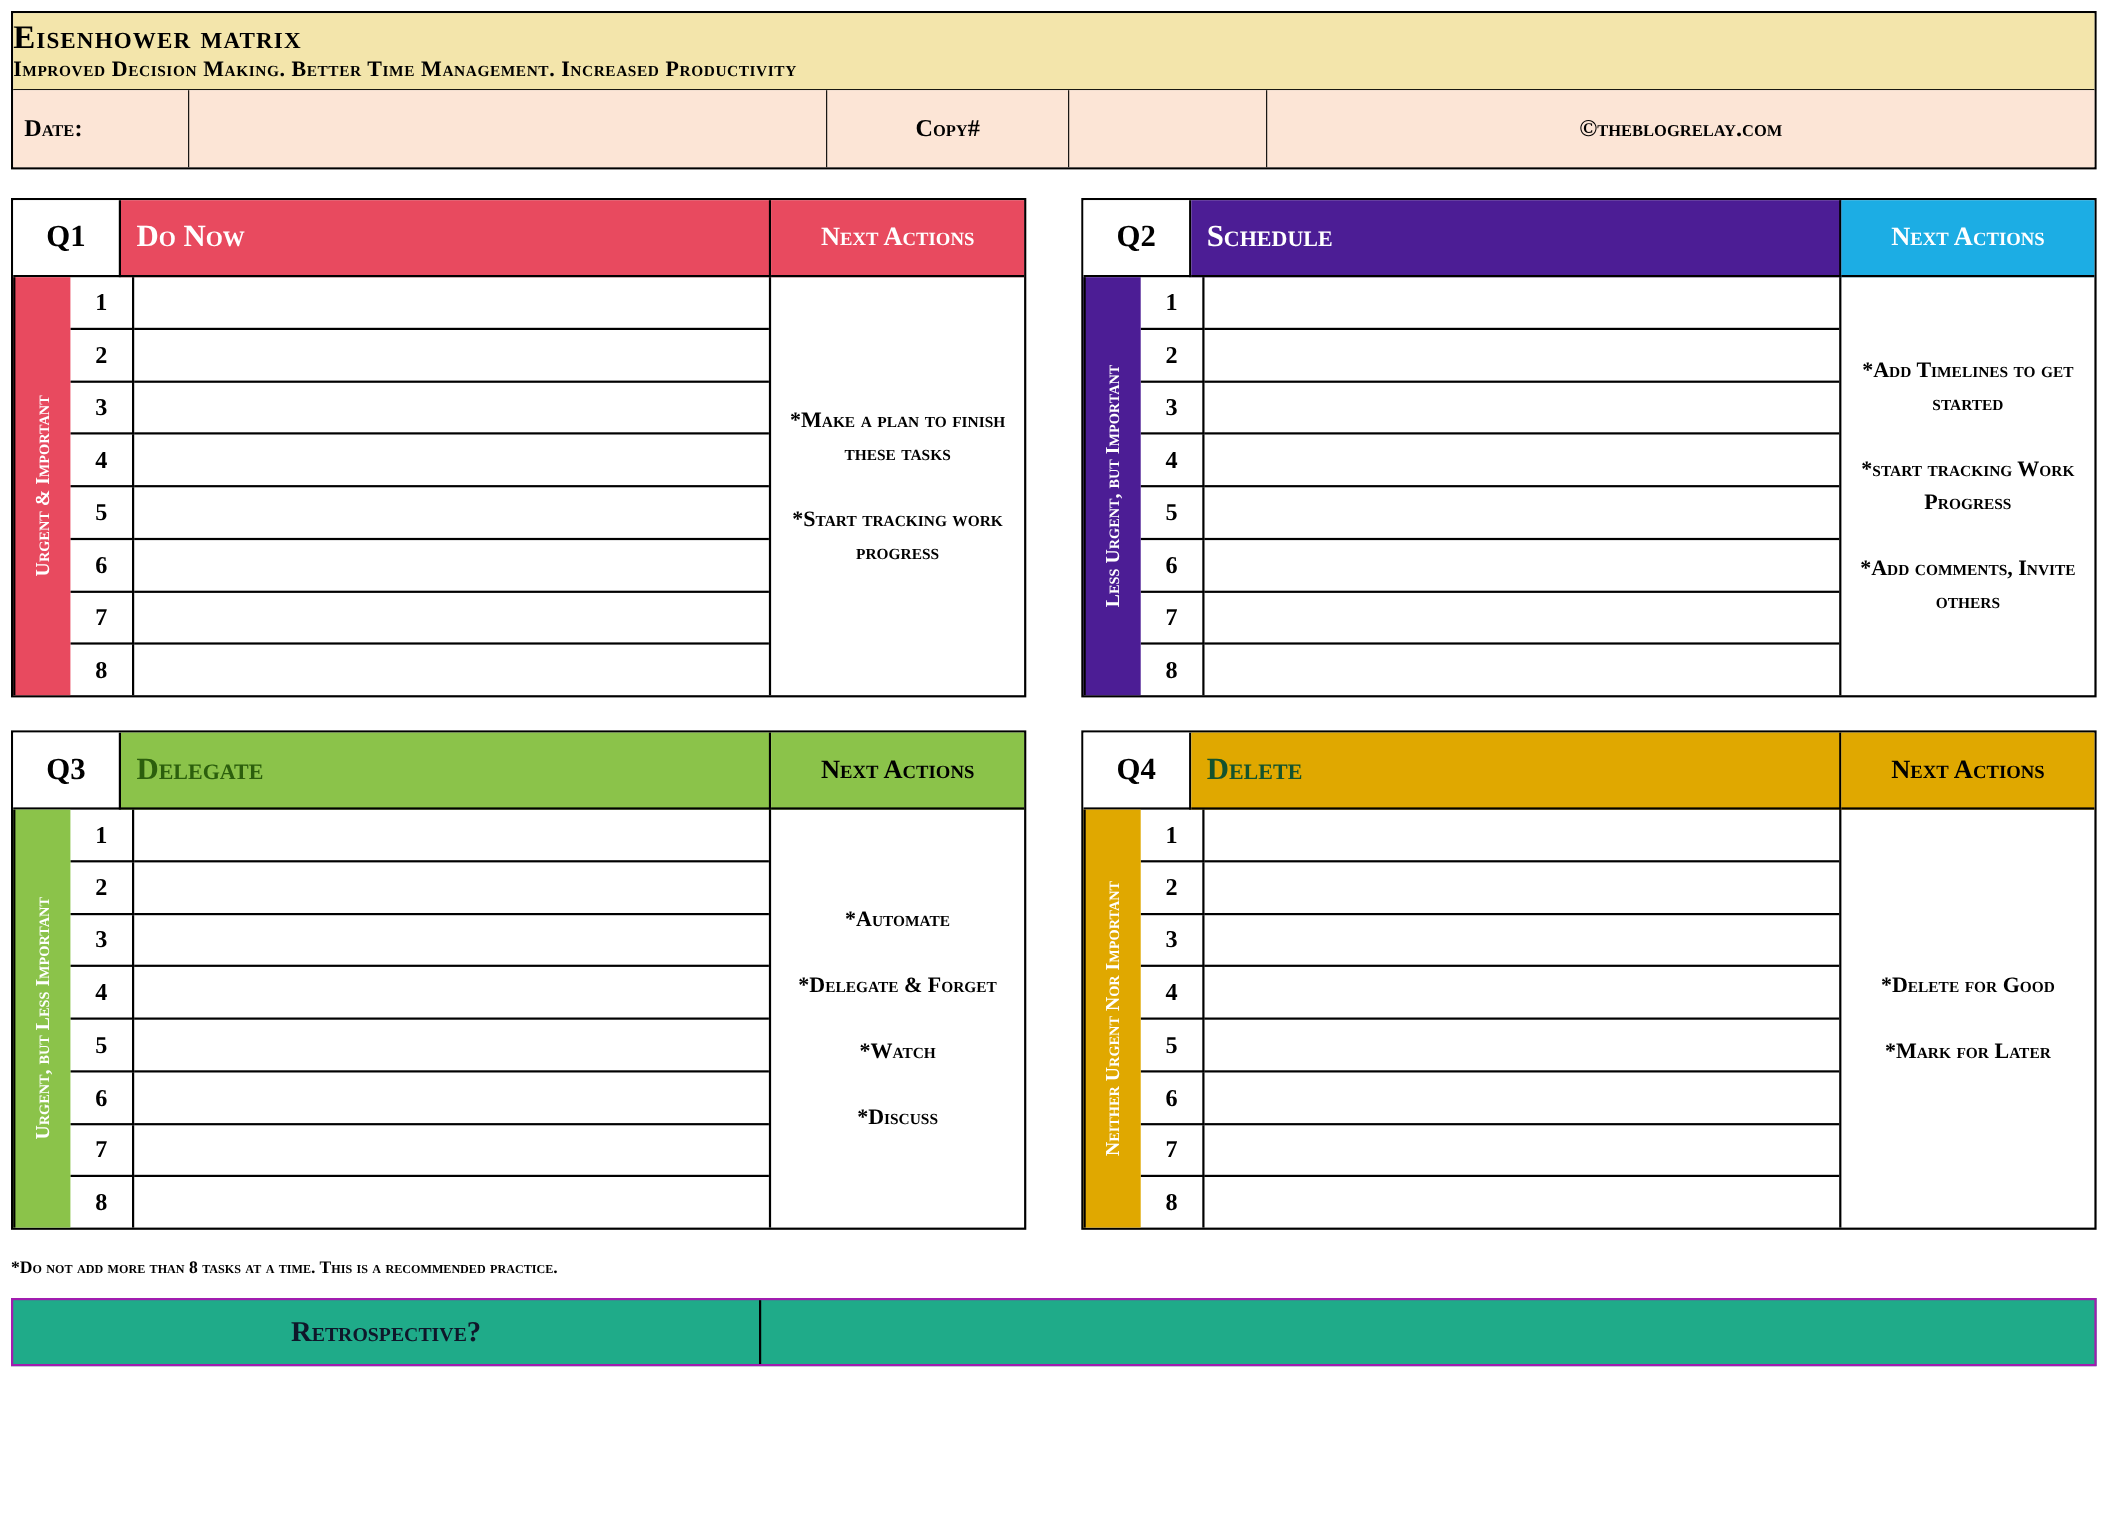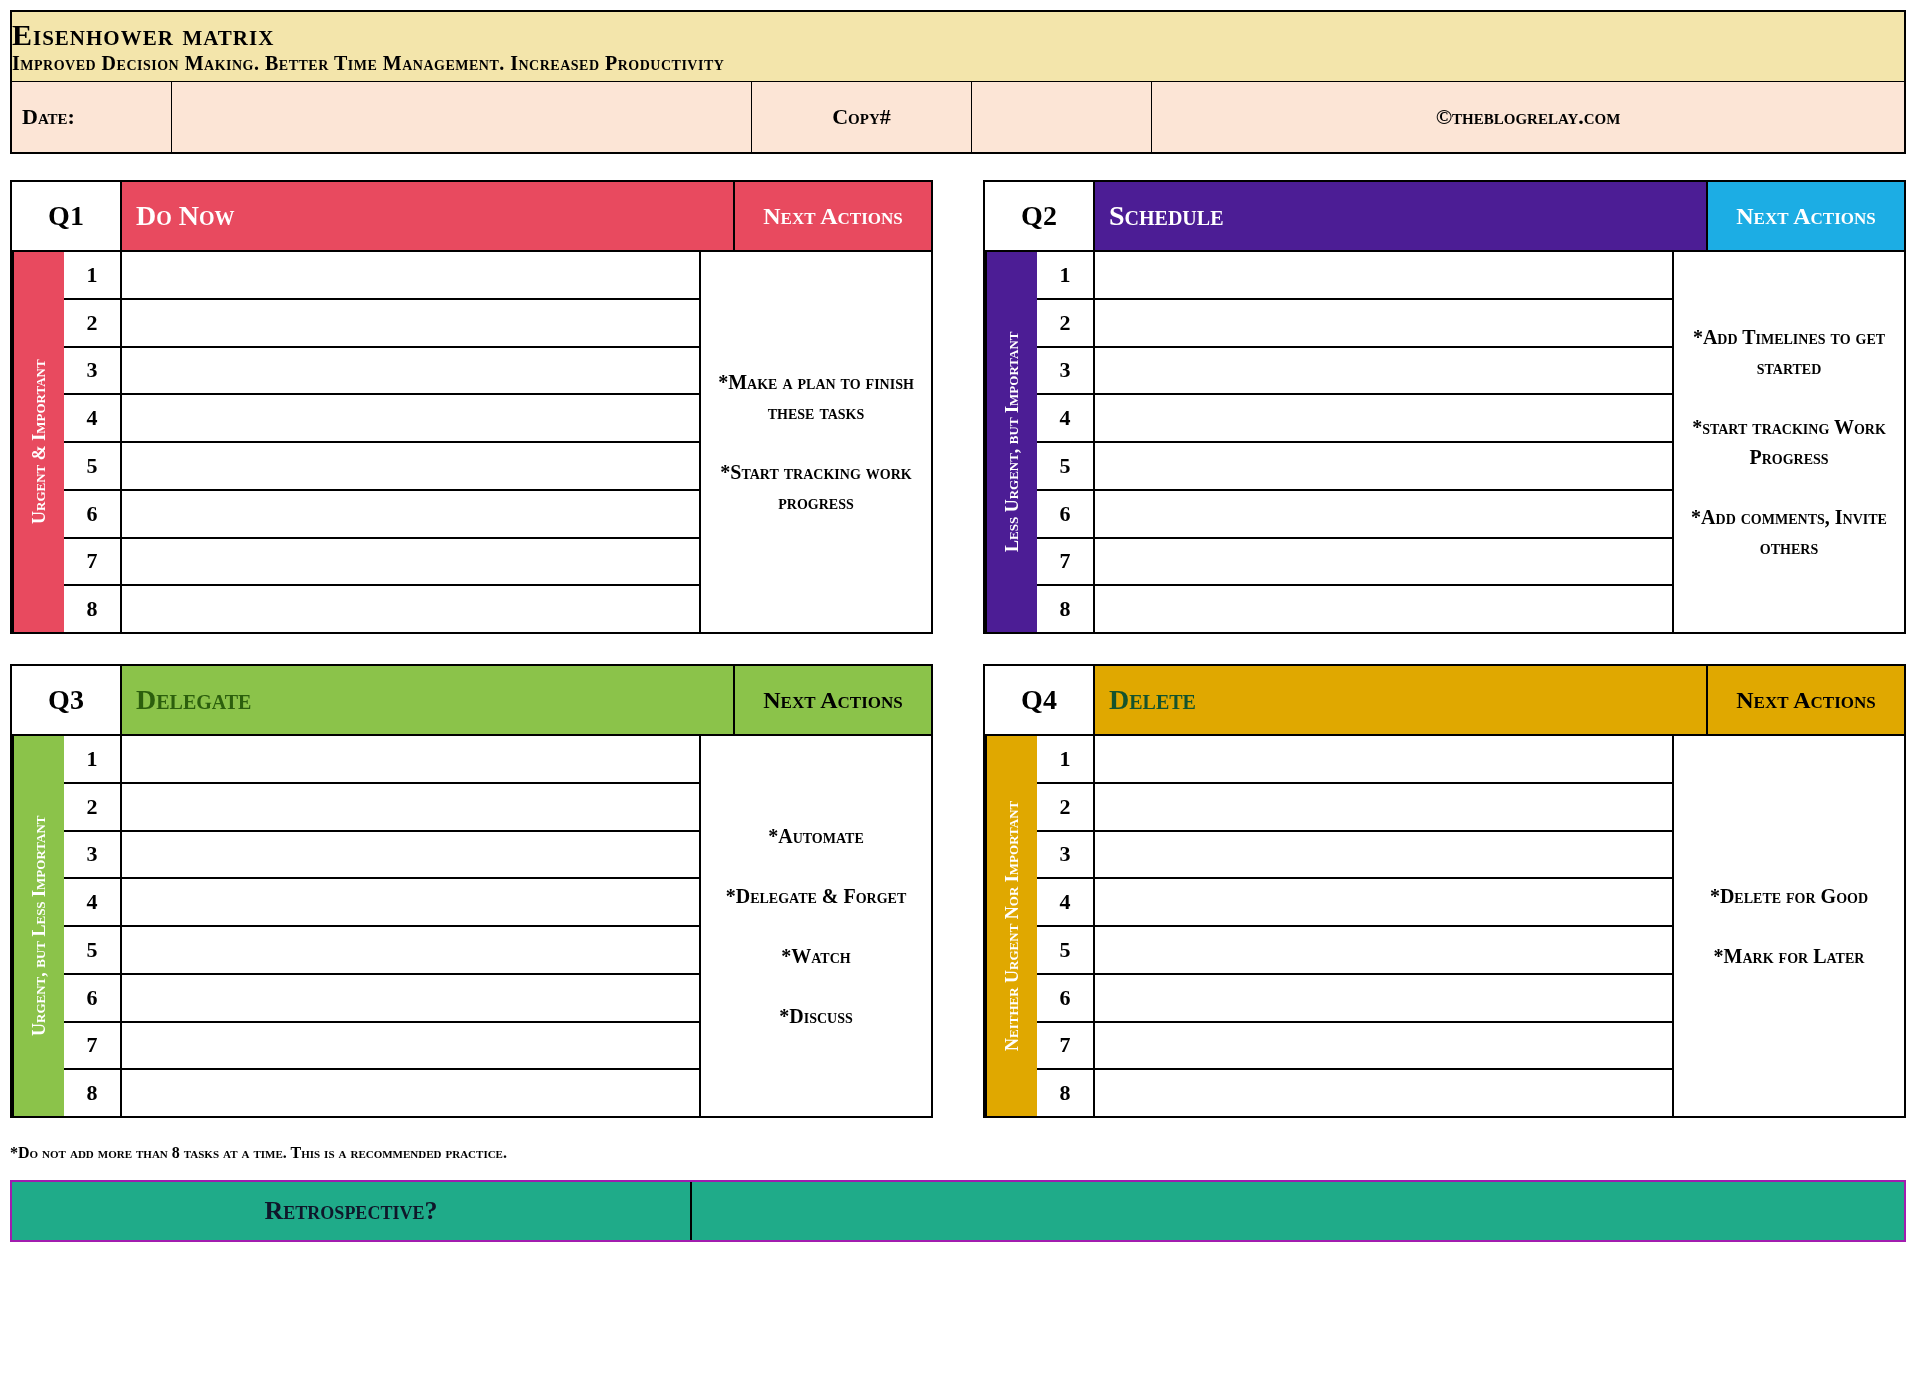--- a/index.html
+++ b/index.html
@@ -58,21 +58,21 @@
     margin-top: 26px;
   }
   .quad {
     border: 2px solid #000;
   }
   .quad-head {
     display: flex;
     height: 70px;
   }
   .q-id {
-    width: 110px;
+    width: 98px;
     border-right: 2px solid #000;
     border-bottom: 2px solid #000;
     display: flex;
     align-items: center;
     justify-content: center;
     font-weight: bold;
     font-size: 28px;
     background: #fff;
   }
   .q-title {
@@ -80,21 +80,21 @@
     border-right: 2px solid #000;
     border-bottom: 2px solid #000;
     display: flex;
     align-items: center;
     padding-left: 14px;
     font-weight: bold;
     font-size: 28px;
     color: #fff;
   }
   .q-next {
-    width: 196px;
+    width: 230px;
     border-bottom: 2px solid #000;
     display: flex;
     align-items: center;
     justify-content: center;
     font-weight: bold;
     font-size: 24px;
     text-align: center;
     line-height: 1.1;
   }
   .quad-body {

